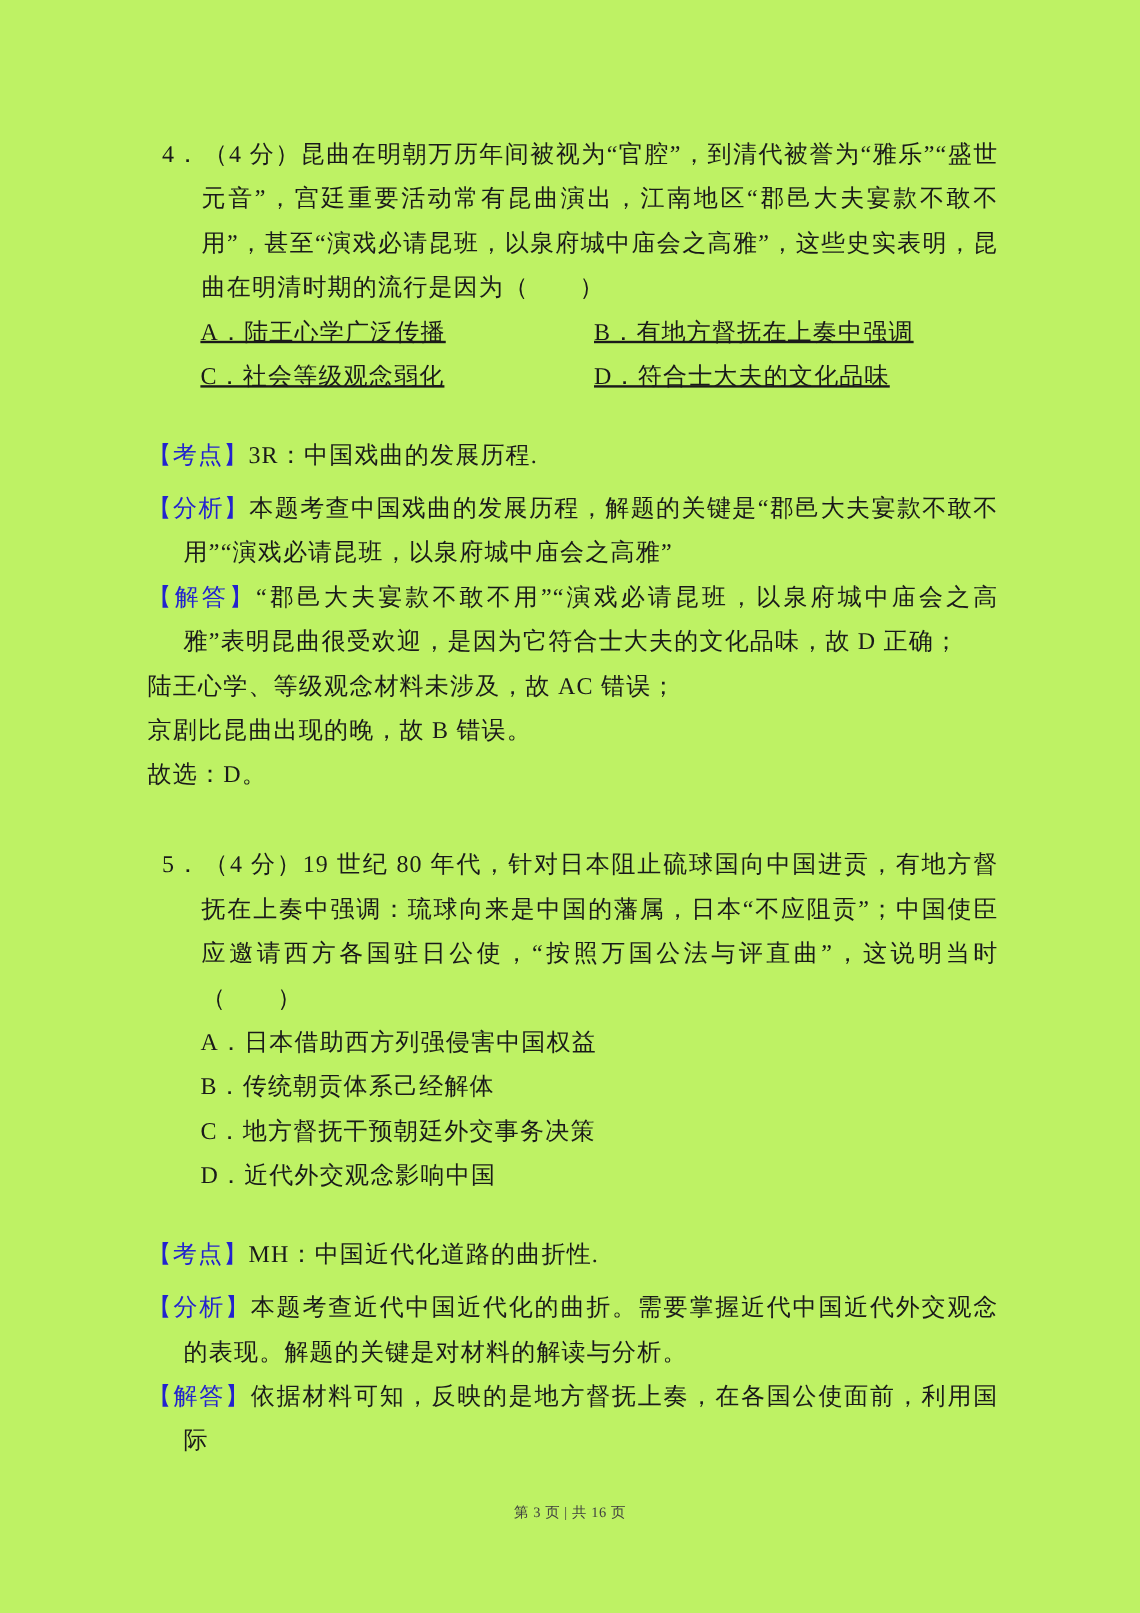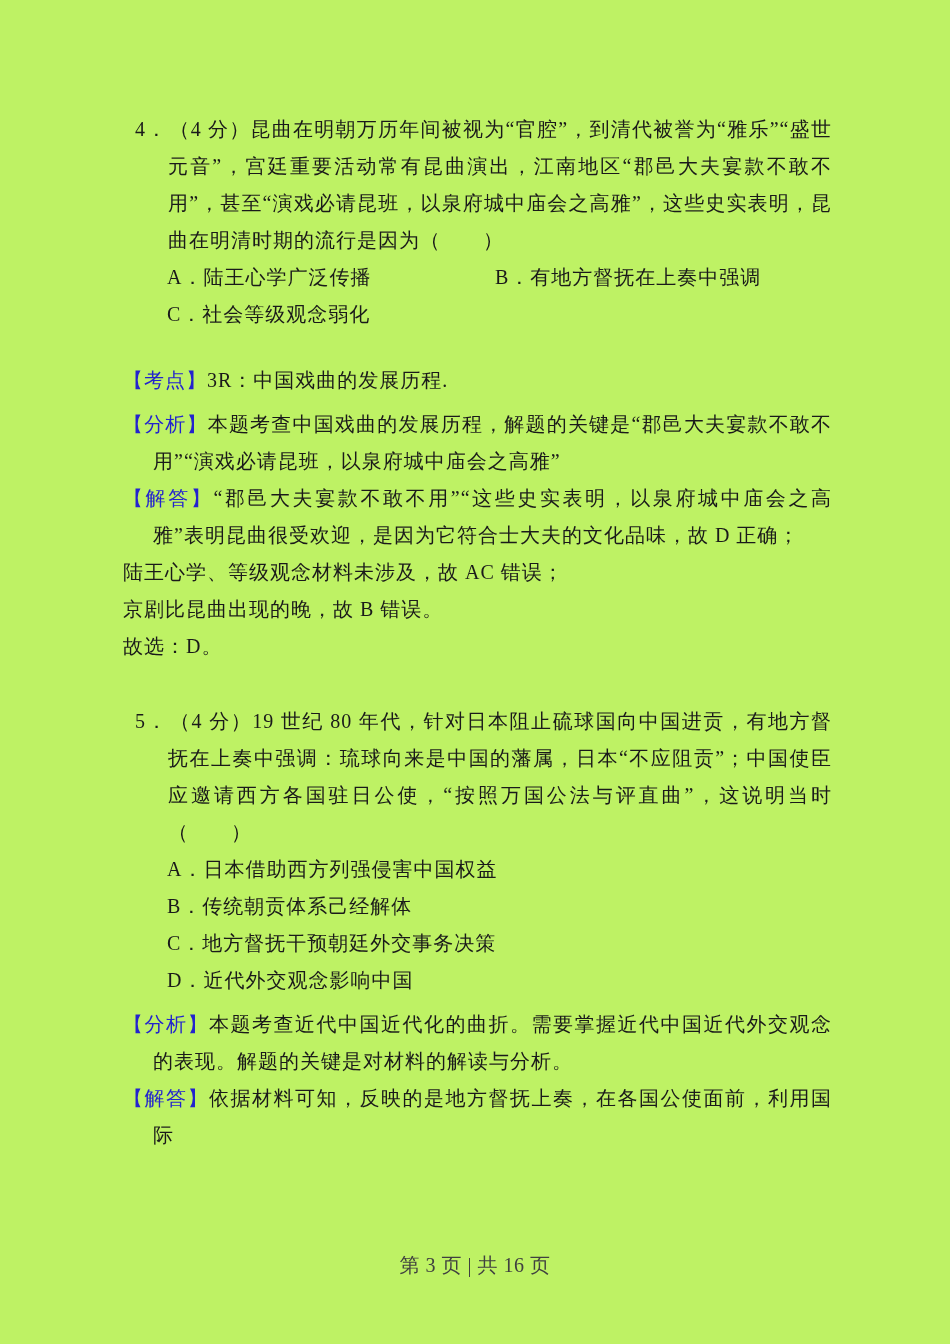--- a/index.html
+++ b/index.html
@@ -9,73 +9,75 @@
   p { margin:0; }
   
   .stem {
     margin-left:135px; margin-right:118px;
     padding-left:33px; text-indent:-33px;
     text-align:justify;
   }
   .q-num { padding-right:2px; }
   
   .options { margin-left:167px; margin-right:118px; }
-  .options.two-col { display:grid; grid-template-columns:328px 1fr; }
+  .options.two-col { display:grid; grid-template-columns:328px 1fr;text-decoration:underline; }
   .opt { line-height:37px; }
   
   .ans {
     margin-left:123px; margin-right:118px;
     padding-left:30px; text-indent:-30px;
     text-align:justify;
   }
   .ans .label { color:#2323CE; }
   .plain { margin-left:123px; margin-right:118px; }
   .mt-section { margin-top:29px; }
   .mt-small { margin-top:7px; }
   .mt-tiny { margin-top:3px; }
   .q5-gap { margin-top:38px; }
   .footer {
     position:absolute; top:1252px; left:0; width:100%;
-    text-align:center; font-size:20px; letter-spacing:0.5px; color:#404040;
+    text-align:center; font-size:12px; letter-spacing:0.5px; color:#404040;
   }
 </style>
 </head>
 <body>
 
 <div class="page">
   <div class="content">
 
     <p class="stem"><span class="q-num">4．</span><span>（4 分）昆曲在明朝万历年间被视为“官腔”，到清代被誉为“雅乐”“盛世元音”，宫廷重要活动常有昆曲演出，江南地区“郡邑大夫宴款不敢不用”，甚至“演戏必请昆班，以泉府城中庙会之高雅”，这些史实表明，昆曲在明清时期的流行是因为（　　）</span></p>
 
     <div class="options two-col">
       <div class="opt">A．陆王心学广泛传播</div>
       <div class="opt">B．有地方督抚在上奏中强调</div>
       <div class="opt">C．社会等级观念弱化</div>
+      <div class="opt">D．符合士大夫的文化品味</div>
     </div>
 
     <p class="ans mt-section"><span class="label">【考点】</span><span>3R：中国戏曲的发展历程.</span></p>
 
     <p class="ans mt-small"><span class="label">【分析】</span><span>本题考查中国戏曲的发展历程，解题的关键是“郡邑大夫宴款不敢不用”“演戏必请昆班，以泉府城中庙会之高雅”</span></p>
 
-    <p class="ans"><span class="label">【解答】</span><span>“郡邑大夫宴款不敢不用”“这些史实表明，以泉府城中庙会之高雅”表明昆曲很受欢迎，是因为它符合士大夫的文化品味，故 D 正确；</span></p>
+    <p class="ans"><span class="label">【解答】</span><span>“郡邑大夫宴款不敢不用”“演戏必请昆班，以泉府城中庙会之高雅”表明昆曲很受欢迎，是因为它符合士大夫的文化品味，故 D 正确；</span></p>
 
     <p class="plain">陆王心学、等级观念材料未涉及，故 AC 错误；</p>
     <p class="plain">京剧比昆曲出现的晚，故 B 错误。</p>
     <p class="plain">故选：D。</p>
 
 
     <p class="stem q5-gap"><span class="q-num">5．</span><span>（4 分）19 世纪 80 年代，针对日本阻止硫球国向中国进贡，有地方督抚在上奏中强调：琉球向来是中国的藩属，日本“不应阻贡”；中国使臣应邀请西方各国驻日公使，“按照万国公法与评直曲”，这说明当时（　　）</span></p>
 
     <div class="options">
       <div class="opt">A．日本借助西方列强侵害中国权益</div>
       <div class="opt">B．传统朝贡体系己经解体</div>
       <div class="opt">C．地方督抚干预朝廷外交事务决策</div>
       <div class="opt">D．近代外交观念影响中国</div>
     </div>
 
+    <p class="ans mt-section"><span class="label">【考点】</span><span>MH：中国近代化道路的曲折性.</span></p>
 
     <p class="ans mt-small"><span class="label">【分析】</span><span>本题考查近代中国近代化的曲折。需要掌握近代中国近代外交观念的表现。解题的关键是对材料的解读与分析。</span></p>
 
     <p class="ans"><span class="label">【解答】</span><span>依据材料可知，反映的是地方督抚上奏，在各国公使面前，利用国际</span></p>
 
   </div>
 
   <div class="footer">第 3 页 | 共 16 页</div>
 </div>
 

